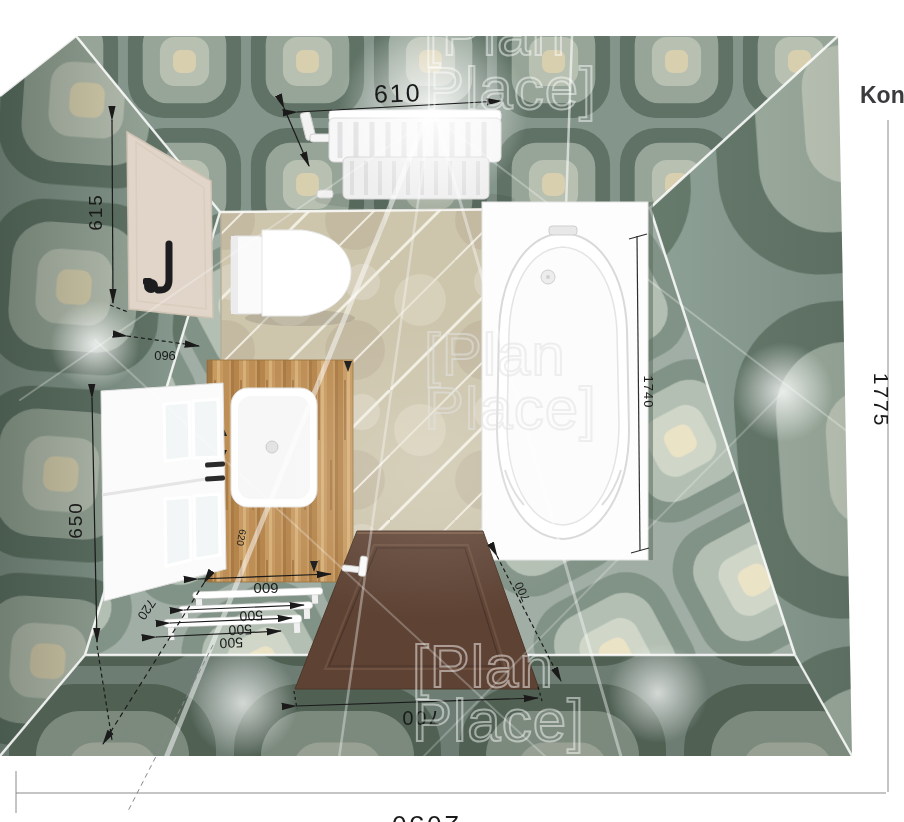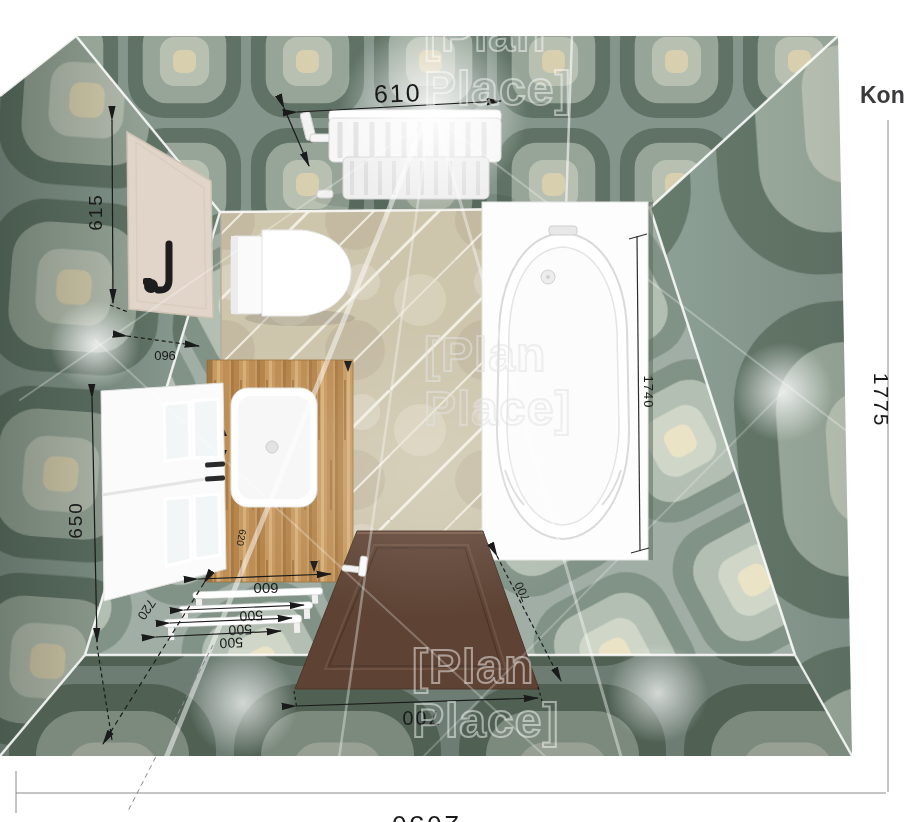--- a/index.html
+++ b/index.html
@@ -1,19 +1,19 @@
 <!DOCTYPE html>
 <html><head>
 <meta charset="utf-8">
 <style>
   html,body{margin:0;padding:0;background:#fff;}
   .canvas{position:relative;width:904px;height:822px;overflow:hidden;background:#ffffff;
           font-family:"Liberation Sans",sans-serif;}
   .scene-svg{position:absolute;left:0;top:0;}
-  .wm{position:absolute;font-weight:bold;font-size:48px;line-height:54px;letter-spacing:1px;
+  .wm{position:absolute;font-weight:normal;font-size:60px;line-height:54px;letter-spacing:1px;
       color:transparent;-webkit-text-stroke:2px rgba(255,255,255,.48);white-space:nowrap;pointer-events:none;}
   .wm.mid{-webkit-text-stroke:2px rgba(226,226,226,.55);}
   .kons{position:absolute;left:860px;top:82px;font-size:23px;font-weight:bold;color:#3b3b3d;white-space:nowrap;}
   svg text{font-family:"Liberation Sans",sans-serif;fill:#1a1a1a;}
 </style>
 </head>
 <body>
 
 <div class="canvas">
 

